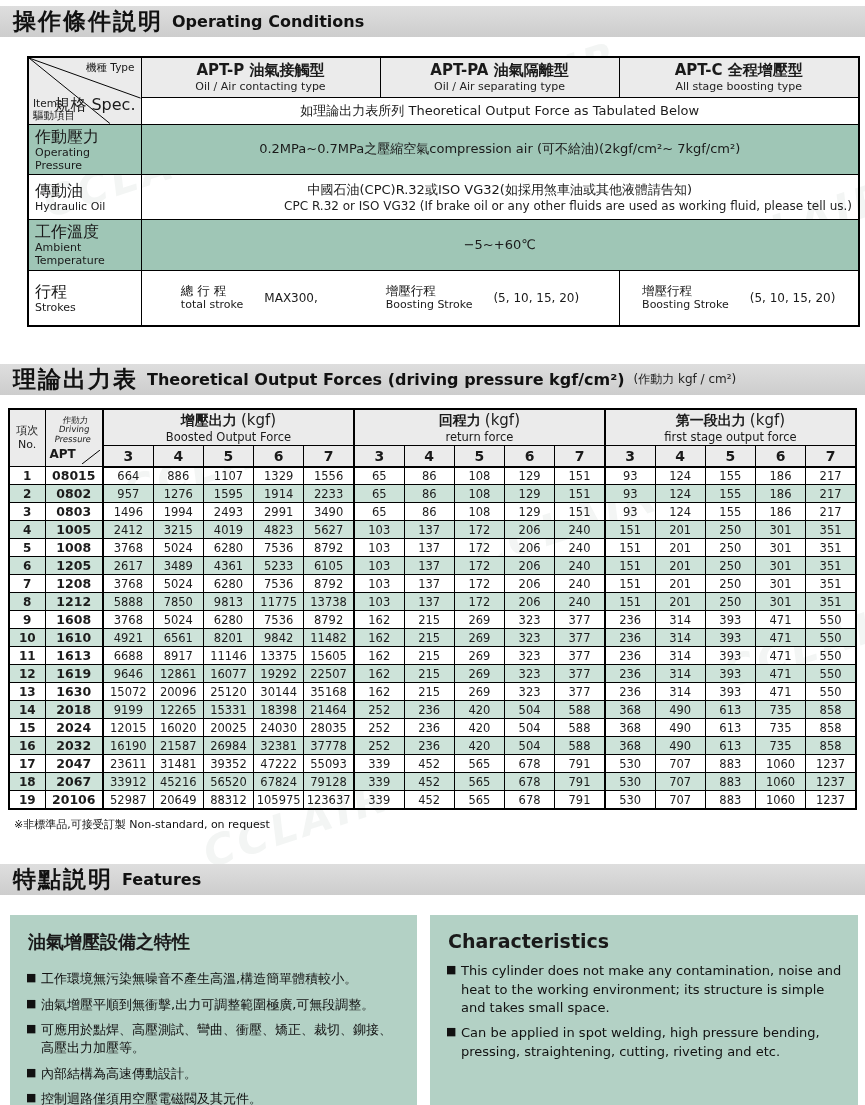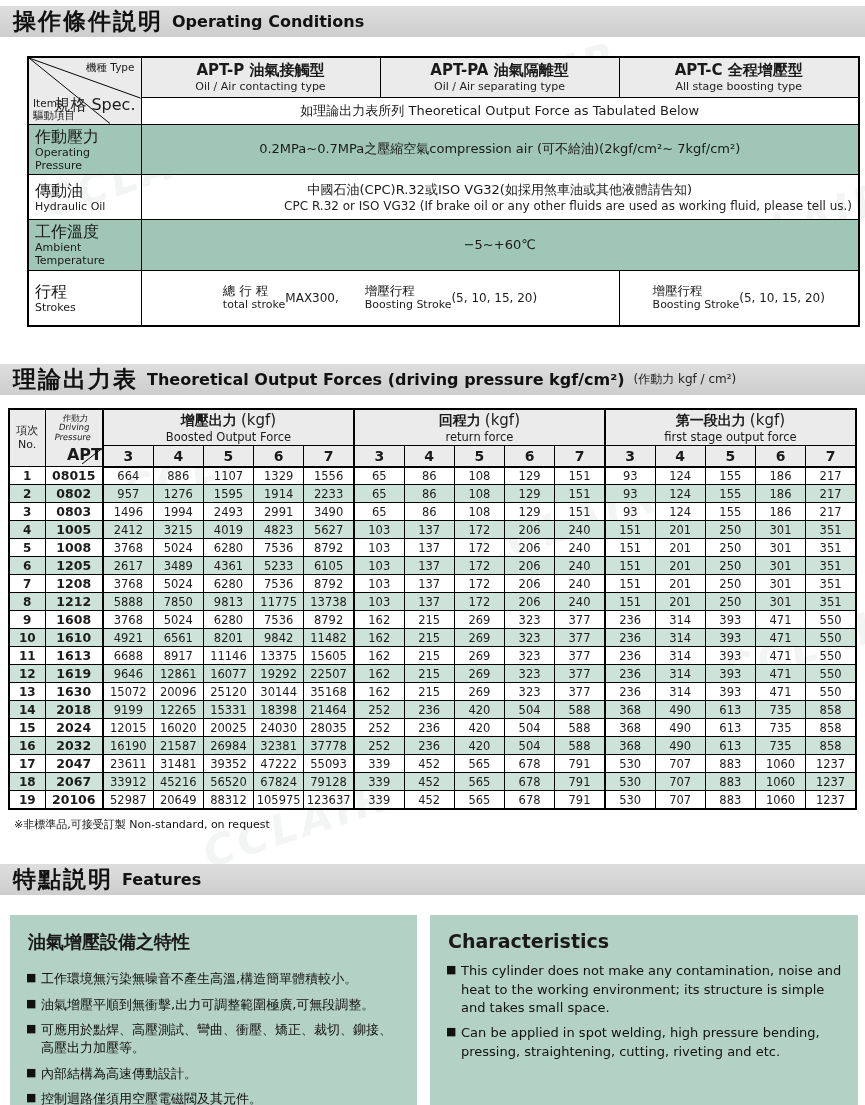--- a/index.html
+++ b/index.html
@@ -36,39 +36,39 @@
   .corner-type  { position:absolute; top:3px;  right:6px;  font-size:10.5px; }
   .corner-spec  { position:absolute; top:37px; right:5px;  font-size:16px; }
   .corner-items { position:absolute; bottom:2px; left:4px; font-size:10.5px; line-height:1.15; }
   .op-label .l-zh { font-size:16px; display:block; line-height:1.2; }
   .op-label .l-en { font-size:11px; display:block; line-height:1.2; }
   .op-val { text-align:center; font-size:13px; }
   .op-val .v-en { font-size:12px; display:block; color:#222;text-align:right; }
   .row-green { background:var(--accent_green); }
   .tabulated-cell { text-align:center; font-size:13px; background:#fff; }
   .strokes-cell { background:#fff; }
-  .stroke-flex { display:flex; align-items:center; justify-content:center; gap:0; }
+  .stroke-flex { display:flex; align-items:center; justify-content:center; gap:21px; }
   .stroke-pair { display:inline-block; text-align:left; }
   .stroke-pair .s-zh { font-size:12.5px; display:block; line-height:1.15; }
   .stroke-pair .s-en { font-size:11px; display:block; line-height:1.15; }
   .stroke-val { font-size:12px; }
   .stroke-gap { width:26px; }
   
   .force-table { margin:13px 0 0 8px; width:849px; border:2px solid #000; table-layout:fixed; font-size:11.5px; }
   .force-table th, .force-table td { border:1px solid #000; text-align:center; padding:1px 0; }
   .force-table thead th { background:var(--header_gray); }
   .force-table thead tr:last-child th { border-bottom:2px solid #000; }
   .g-zh { font-size:14px; font-weight:bold; }
   .g-unit { font-size:15px; font-weight:normal; }
   .g-en { font-size:11.5px; font-weight:normal; display:block; }
   .no-h { font-size:11px; font-weight:normal; line-height:1.25; }
   .apt-h { padding:0; position:relative; border-right:2px solid #000 !important; }
   .apt-h .drv { font-size:8.5px; line-height:1.1; font-weight:normal; padding-top:2px;
                 transform:skewX(-8deg); }
-  .apt-h .apt { font-size:16px; font-weight:bold; text-align:right; padding:3px 0 1px 4px; }
+  .apt-h .apt { font-size:12px; font-weight:bold; text-align:left; padding:3px 0 1px 4px; }
   .apt-diag { position:absolute; right:2px; bottom:2px; }
   .p-col { font-size:14px; font-weight:bold; }
   .force-table tbody td { height:18px; color:#1c1c1c; }
   .force-table tbody tr.stripe td { background:var(--stripe_green); }
   .force-table td.row-no  { font-weight:bold; font-size:12px; }
   .force-table td.row-apt { font-weight:bold; font-size:12.5px; border-right:2px solid #000; }
   .group-start { border-left:2px solid #000 !important; }
   .footnote { margin:7px 0 0 14px; font-size:11px; color:#111; position:relative; z-index:1; }
   
   .features-wrap { display:flex; gap:13px; margin:20px 7px 0 10px; position:relative; z-index:1; }

